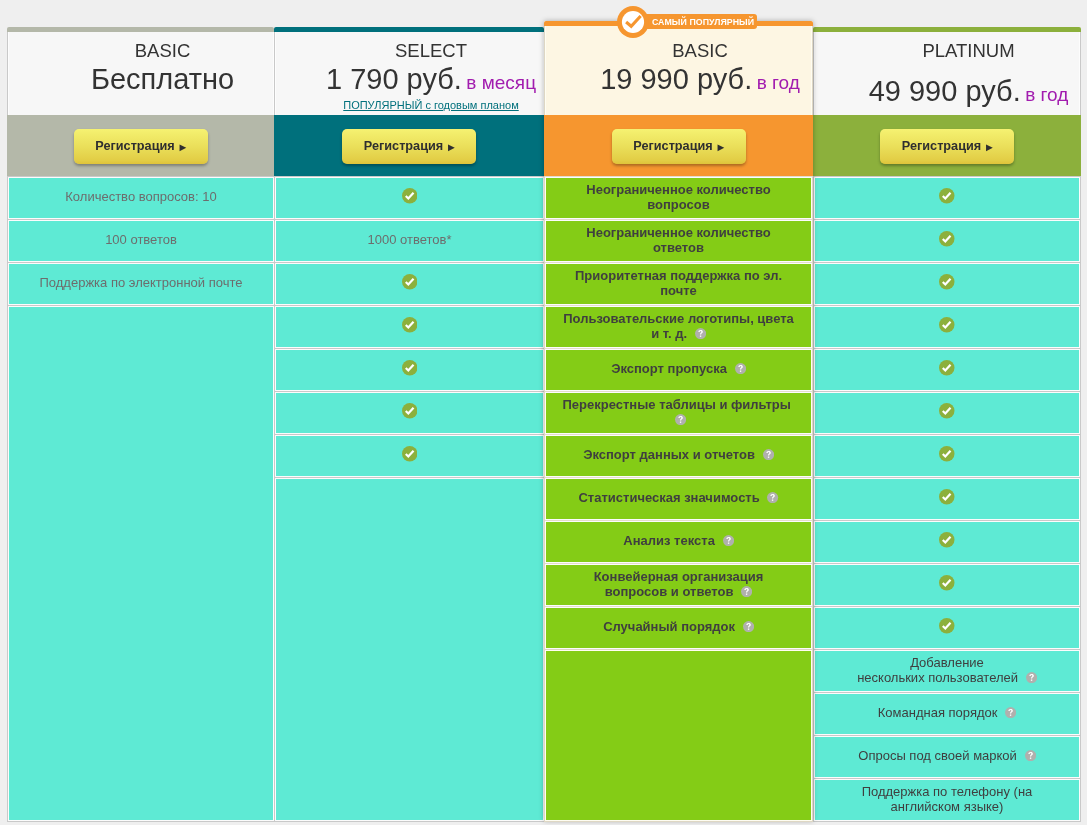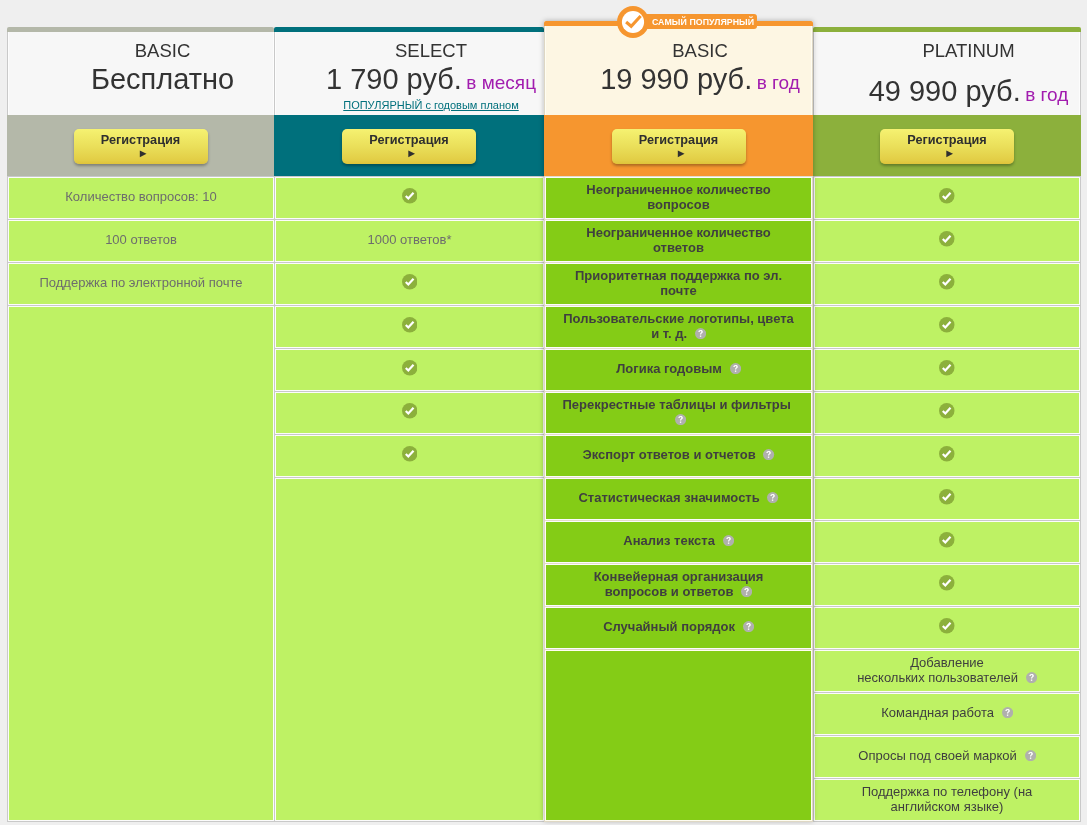--- a/index.html
+++ b/index.html
@@ -49,27 +49,27 @@
   .col-select .btnband{background:#00707c;}
   .col-gold .btnband{background:#f6962f;}
   .col-platinum .btnband{background:#8cb03c;}
 
   .btn{width:134px;height:35px;border-radius:5px;box-sizing:border-box;
      background:linear-gradient(to bottom,#f6f272 0%,#f3ee6c 10%,#eadf5a 50%,#e2cd45 90%,#dfc33a 100%);
      border:none;
      box-shadow:0 2px 3px rgba(0,0,0,.30);
      display:flex;align-items:center;justify-content:center;
      font-size:12.7px;font-weight:bold;color:#2f2f2f;line-height:1;
-     cursor:pointer;white-space:nowrap;flex-direction:column;}
+     cursor:pointer;white-space:nowrap;}
   .btn .caret{display:inline-block;margin-left:5px;line-height:1;
      font-size:12px;position:relative;top:0px;}
 
   
   .rows{box-sizing:border-box;border-left:1px solid #c9c9c9;border-right:0;
-        border-bottom:1px solid #c9c9c9;background:#bef264;
+        border-bottom:1px solid #c9c9c9;background:#5eead4;
         box-shadow:inset 1px 0 0 #fcfcfc, inset -1px 0 0 #fcfcfc, inset 0 -1px 0 #fcfcfc;}
   .col-platinum .rows{border-right:1px solid #c9c9c9;}
   .col-gold .rows{background:#84cc16;border-color:#ded7c4;border-right:1px solid #ded7c4;
         box-shadow:inset 1px 0 0 #fffdf2, inset -1px 0 0 #fffdf2, inset 0 -1px 0 #fffdf2;font-weight:bold;}
   .row{height:43px;box-sizing:border-box;border-top:1px solid #c9c9c9;
        box-shadow:inset 0 1px 0 #fcfcfc, inset 0 -1px 0 #fcfcfc;
        display:flex;align-items:center;justify-content:center;text-align:center;
        font-size:13px;color:#3f3f3f;line-height:15.1px;}
   .row > .cell{max-width:236px;white-space:pre-line;position:relative;top:-1px;}
   .row > .cell > [data-name="feature-label"]{white-space:pre-line;}
@@ -230,35 +230,35 @@
         </div>
         <div class="row" data-name="feature-row">
           <span class="cell" data-name="feature-cell"><span data-name="feature-label">Пользовательские логотипы, цвета
 и т. д.</span>&nbsp;<svg class="qm" width="11.2" height="11.2" viewBox="0 0 24 24" data-name="help-icon">
               <circle cx="12" cy="12" r="12" fill="#b0b0ad"></circle>
               <path d="M12.1 4.3c-3.1 0-4.8 1.9-4.9 4.4h2.9c0.1-1.3 0.7-2.0 1.9-2.0 1.0 0 1.7 0.6 1.7 1.5 0 0.8-0.4 1.2-1.3 1.9-1.2 0.9-1.8 1.7-1.7 3.3v0.5h2.7v-0.4c0-1.0 0.4-1.5 1.4-2.2 1.3-1.0 2.0-1.9 2.0-3.4 0-2.3-1.8-3.6-4.7-3.6z" fill="#ffffff"></path>
               <rect x="10.5" y="16.1" width="2.9" height="2.9" fill="#ffffff"></rect>
             </svg></span>
         </div>
         <div class="row" data-name="feature-row">
-          <span class="cell" data-name="feature-cell"><span data-name="feature-label">Логика годовым</span>&nbsp;<svg class="qm" width="11.2" height="11.2" viewBox="0 0 24 24" data-name="help-icon">
+          <span class="cell" data-name="feature-cell"><span data-name="feature-label">Экспорт пропуска</span>&nbsp;<svg class="qm" width="11.2" height="11.2" viewBox="0 0 24 24" data-name="help-icon">
               <circle cx="12" cy="12" r="12" fill="#b0b0ad"></circle>
               <path d="M12.1 4.3c-3.1 0-4.8 1.9-4.9 4.4h2.9c0.1-1.3 0.7-2.0 1.9-2.0 1.0 0 1.7 0.6 1.7 1.5 0 0.8-0.4 1.2-1.3 1.9-1.2 0.9-1.8 1.7-1.7 3.3v0.5h2.7v-0.4c0-1.0 0.4-1.5 1.4-2.2 1.3-1.0 2.0-1.9 2.0-3.4 0-2.3-1.8-3.6-4.7-3.6z" fill="#ffffff"></path>
               <rect x="10.5" y="16.1" width="2.9" height="2.9" fill="#ffffff"></rect>
             </svg></span>
         </div>
         <div class="row" data-name="feature-row">
           <span class="cell" data-name="feature-cell"><span data-name="feature-label">Перекрестные таблицы и фильтры</span>&nbsp;<svg class="qm" width="11.2" height="11.2" viewBox="0 0 24 24" data-name="help-icon">
               <circle cx="12" cy="12" r="12" fill="#b0b0ad"></circle>
               <path d="M12.1 4.3c-3.1 0-4.8 1.9-4.9 4.4h2.9c0.1-1.3 0.7-2.0 1.9-2.0 1.0 0 1.7 0.6 1.7 1.5 0 0.8-0.4 1.2-1.3 1.9-1.2 0.9-1.8 1.7-1.7 3.3v0.5h2.7v-0.4c0-1.0 0.4-1.5 1.4-2.2 1.3-1.0 2.0-1.9 2.0-3.4 0-2.3-1.8-3.6-4.7-3.6z" fill="#ffffff"></path>
               <rect x="10.5" y="16.1" width="2.9" height="2.9" fill="#ffffff"></rect>
             </svg></span>
         </div>
         <div class="row" data-name="feature-row">
-          <span class="cell" data-name="feature-cell"><span data-name="feature-label">Экспорт ответов и отчетов</span>&nbsp;<svg class="qm" width="11.2" height="11.2" viewBox="0 0 24 24" data-name="help-icon">
+          <span class="cell" data-name="feature-cell"><span data-name="feature-label">Экспорт данных и отчетов</span>&nbsp;<svg class="qm" width="11.2" height="11.2" viewBox="0 0 24 24" data-name="help-icon">
               <circle cx="12" cy="12" r="12" fill="#b0b0ad"></circle>
               <path d="M12.1 4.3c-3.1 0-4.8 1.9-4.9 4.4h2.9c0.1-1.3 0.7-2.0 1.9-2.0 1.0 0 1.7 0.6 1.7 1.5 0 0.8-0.4 1.2-1.3 1.9-1.2 0.9-1.8 1.7-1.7 3.3v0.5h2.7v-0.4c0-1.0 0.4-1.5 1.4-2.2 1.3-1.0 2.0-1.9 2.0-3.4 0-2.3-1.8-3.6-4.7-3.6z" fill="#ffffff"></path>
               <rect x="10.5" y="16.1" width="2.9" height="2.9" fill="#ffffff"></rect>
             </svg></span>
         </div>
         <div class="row" data-name="feature-row">
           <span class="cell" data-name="feature-cell"><span data-name="feature-label">Статистическая значимость</span>&nbsp;<svg class="qm" width="11.2" height="11.2" viewBox="0 0 24 24" data-name="help-icon">
               <circle cx="12" cy="12" r="12" fill="#b0b0ad"></circle>
               <path d="M12.1 4.3c-3.1 0-4.8 1.9-4.9 4.4h2.9c0.1-1.3 0.7-2.0 1.9-2.0 1.0 0 1.7 0.6 1.7 1.5 0 0.8-0.4 1.2-1.3 1.9-1.2 0.9-1.8 1.7-1.7 3.3v0.5h2.7v-0.4c0-1.0 0.4-1.5 1.4-2.2 1.3-1.0 2.0-1.9 2.0-3.4 0-2.3-1.8-3.6-4.7-3.6z" fill="#ffffff"></path>
               <rect x="10.5" y="16.1" width="2.9" height="2.9" fill="#ffffff"></rect>
@@ -395,21 +395,21 @@
         </div>
         <div class="row" data-name="feature-row">
           <span class="cell" data-name="feature-cell"><span data-name="feature-label">Добавление
 нескольких пользователей</span>&nbsp;<svg class="qm" width="11.2" height="11.2" viewBox="0 0 24 24" data-name="help-icon">
               <circle cx="12" cy="12" r="12" fill="#b0b0ad"></circle>
               <path d="M12.1 4.3c-3.1 0-4.8 1.9-4.9 4.4h2.9c0.1-1.3 0.7-2.0 1.9-2.0 1.0 0 1.7 0.6 1.7 1.5 0 0.8-0.4 1.2-1.3 1.9-1.2 0.9-1.8 1.7-1.7 3.3v0.5h2.7v-0.4c0-1.0 0.4-1.5 1.4-2.2 1.3-1.0 2.0-1.9 2.0-3.4 0-2.3-1.8-3.6-4.7-3.6z" fill="#ffffff"></path>
               <rect x="10.5" y="16.1" width="2.9" height="2.9" fill="#ffffff"></rect>
             </svg></span>
         </div>
         <div class="row" data-name="feature-row">
-          <span class="cell" data-name="feature-cell"><span data-name="feature-label">Командная работа</span>&nbsp;<svg class="qm" width="11.2" height="11.2" viewBox="0 0 24 24" data-name="help-icon">
+          <span class="cell" data-name="feature-cell"><span data-name="feature-label">Командная порядок</span>&nbsp;<svg class="qm" width="11.2" height="11.2" viewBox="0 0 24 24" data-name="help-icon">
               <circle cx="12" cy="12" r="12" fill="#b0b0ad"></circle>
               <path d="M12.1 4.3c-3.1 0-4.8 1.9-4.9 4.4h2.9c0.1-1.3 0.7-2.0 1.9-2.0 1.0 0 1.7 0.6 1.7 1.5 0 0.8-0.4 1.2-1.3 1.9-1.2 0.9-1.8 1.7-1.7 3.3v0.5h2.7v-0.4c0-1.0 0.4-1.5 1.4-2.2 1.3-1.0 2.0-1.9 2.0-3.4 0-2.3-1.8-3.6-4.7-3.6z" fill="#ffffff"></path>
               <rect x="10.5" y="16.1" width="2.9" height="2.9" fill="#ffffff"></rect>
             </svg></span>
         </div>
         <div class="row" data-name="feature-row">
           <span class="cell" data-name="feature-cell"><span data-name="feature-label">Опросы под своей маркой</span>&nbsp;<svg class="qm" width="11.2" height="11.2" viewBox="0 0 24 24" data-name="help-icon">
               <circle cx="12" cy="12" r="12" fill="#b0b0ad"></circle>
               <path d="M12.1 4.3c-3.1 0-4.8 1.9-4.9 4.4h2.9c0.1-1.3 0.7-2.0 1.9-2.0 1.0 0 1.7 0.6 1.7 1.5 0 0.8-0.4 1.2-1.3 1.9-1.2 0.9-1.8 1.7-1.7 3.3v0.5h2.7v-0.4c0-1.0 0.4-1.5 1.4-2.2 1.3-1.0 2.0-1.9 2.0-3.4 0-2.3-1.8-3.6-4.7-3.6z" fill="#ffffff"></path>
               <rect x="10.5" y="16.1" width="2.9" height="2.9" fill="#ffffff"></rect>

